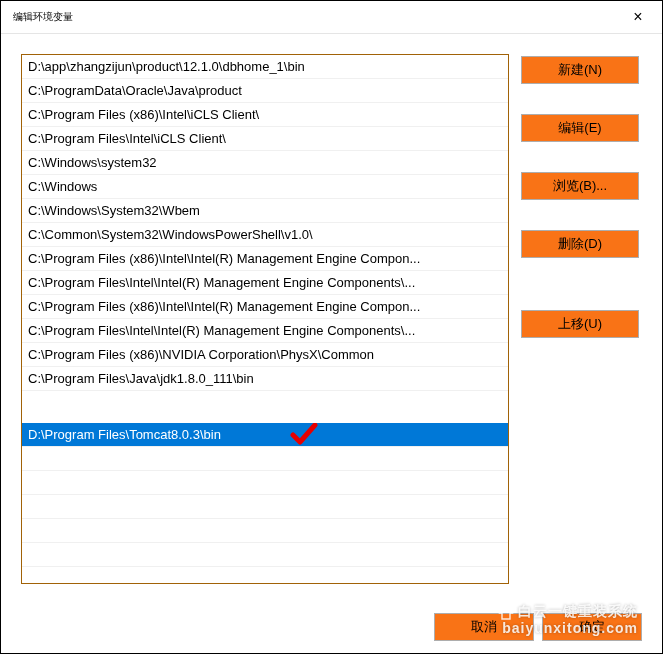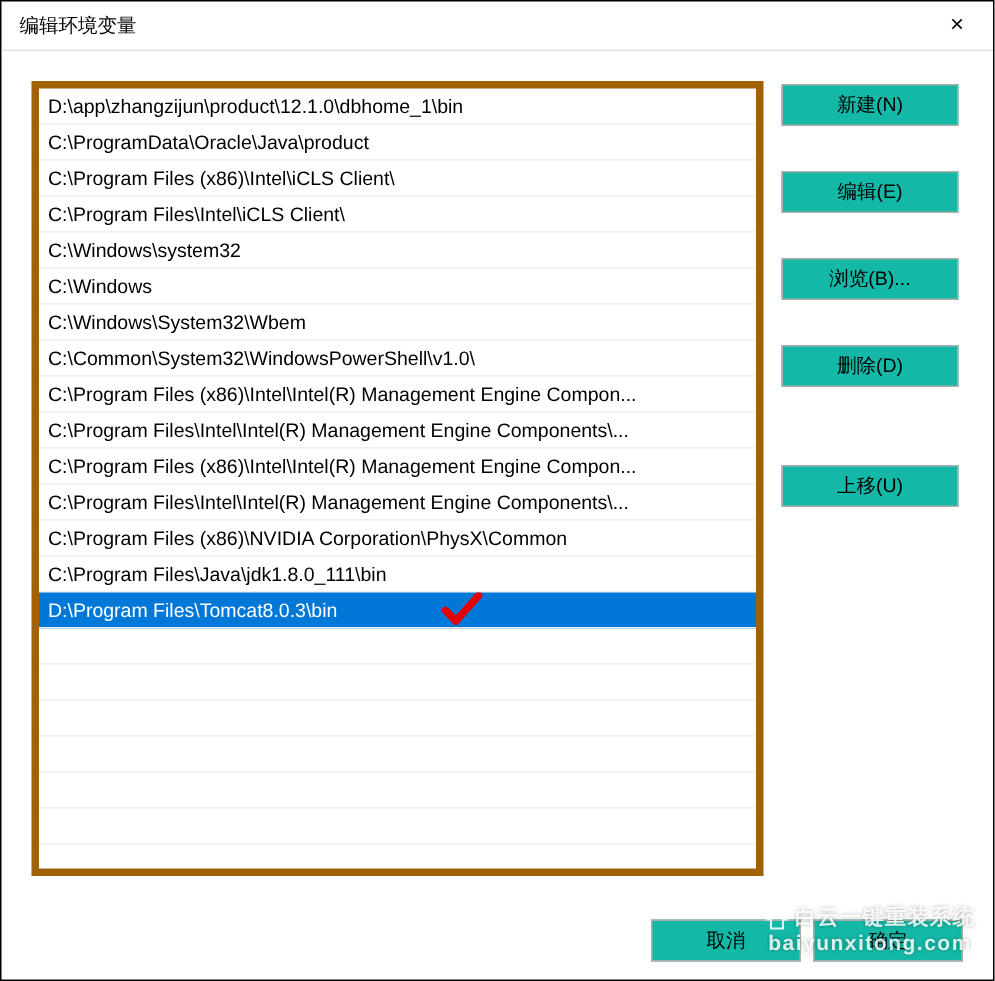--- a/index.html
+++ b/index.html
@@ -15,21 +15,21 @@
     }
     .title-bar {
       height: 32px;
       display: flex;
       align-items: center;
       justify-content: space-between;
       padding: 0 8px 0 12px;
       border-bottom: 1px solid transparent;
     }
     .title-bar .title {
-      font-size: 13px;
+      font-size: 10px;
       color: #000;
     }
     .close-btn {
       font-size: 16px;
       width: 32px;
       height: 28px;
       display: flex;
       align-items: center;
       justify-content: center;
       cursor: pointer;
@@ -38,21 +38,21 @@
     .separator-line {
       border-top: 1px solid #e5e5e5;
     }
     .content-area {
       padding: 20px 20px 12px 20px;
       display: flex;
       gap: 12px;
       height: calc(100% - 90px);
     }
     .list-box {
-      border: 5px solid #a16207;
+      border: 1px solid #a16207;
       width: 488px;
       height: 530px;
       background: #fff;
       overflow: hidden;
     }
     .list-item {
       height: 24px;
       line-height: 24px;
       padding: 0 6px;
       font-size: 13px;
@@ -60,35 +60,36 @@
       white-space: nowrap;
       overflow: hidden;
       text-overflow: ellipsis;
       border-bottom: 1px solid #f0f0f0;
       cursor: default;
       position: relative;
     }
     .list-item.selected {
       background: #0078d7;
       color: #fff;
+      margin-top: 32px;
     }
     .side-buttons {
       display: flex;
       flex-direction: column;
       gap: 6px;
       width: 118px;
       padding-top: 2px;
     }
     .btn-group-gap {
       height: 18px;
     }
     .win-btn {
       height: 28px;
       border: 1px solid #adadad;
-      background: #14b8a6;
+      background: #f97316;
       font-size: 13px;
       font-family: inherit;
       cursor: pointer;
       color: #000;
     }
     .bottom-area {
       position: absolute;
       bottom: 12px;
       right: 20px;
       display: flex;
@@ -100,30 +101,30 @@
       height: 28px;
     }
     .checkmark {
       position: absolute;
       left: 268px;
       top: -2px;
       pointer-events: none;
     }
     .watermark {
       position: absolute;
-      right: 12px;
+      right: 24px;
       bottom: 16px;
       color: rgba(255,255,255,0.85);
       font-size: 15px;
       font-weight: bold;
       text-shadow: 0 0 3px rgba(0,0,0,0.3);
       pointer-events: none;
       display: flex;
       flex-direction: column;
-      align-items: center;
+      align-items: flex-end;
       line-height: 1.2;
     }
     .watermark .wm-top {
       font-size: 14px;
       letter-spacing: 1px;
     }
     .watermark .wm-bottom {
       font-size: 14px;
       letter-spacing: 1px;
     }

